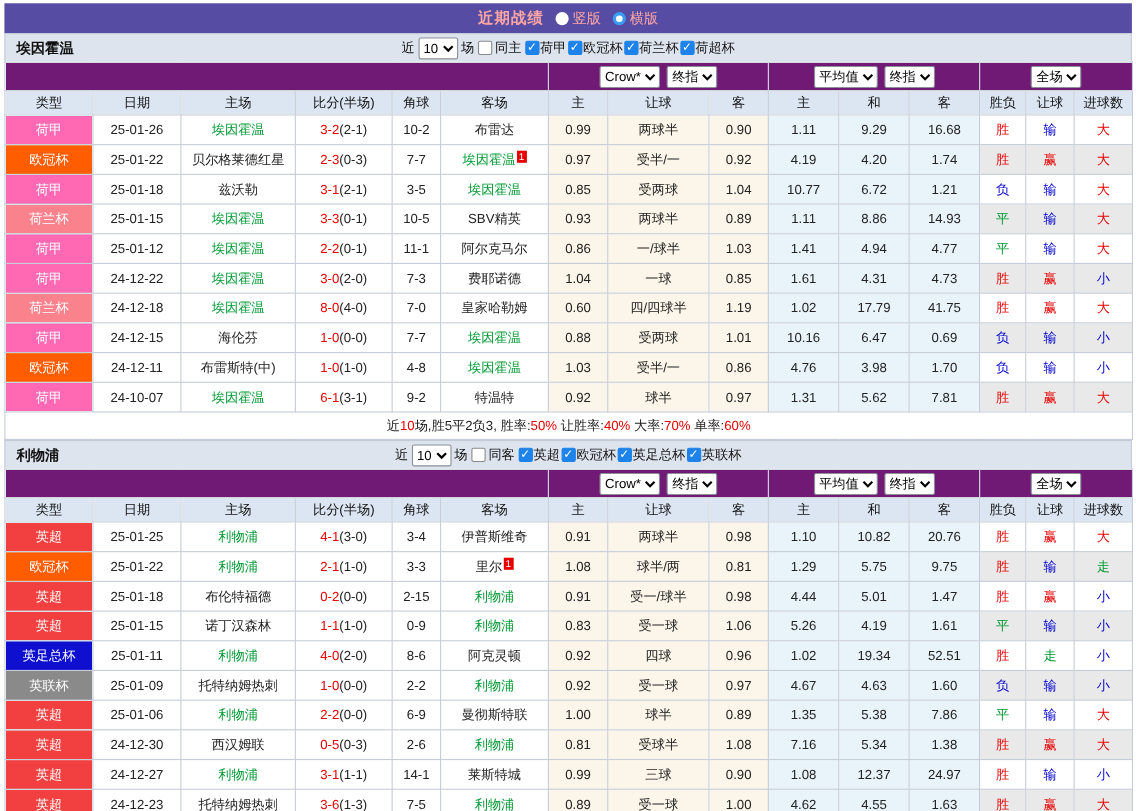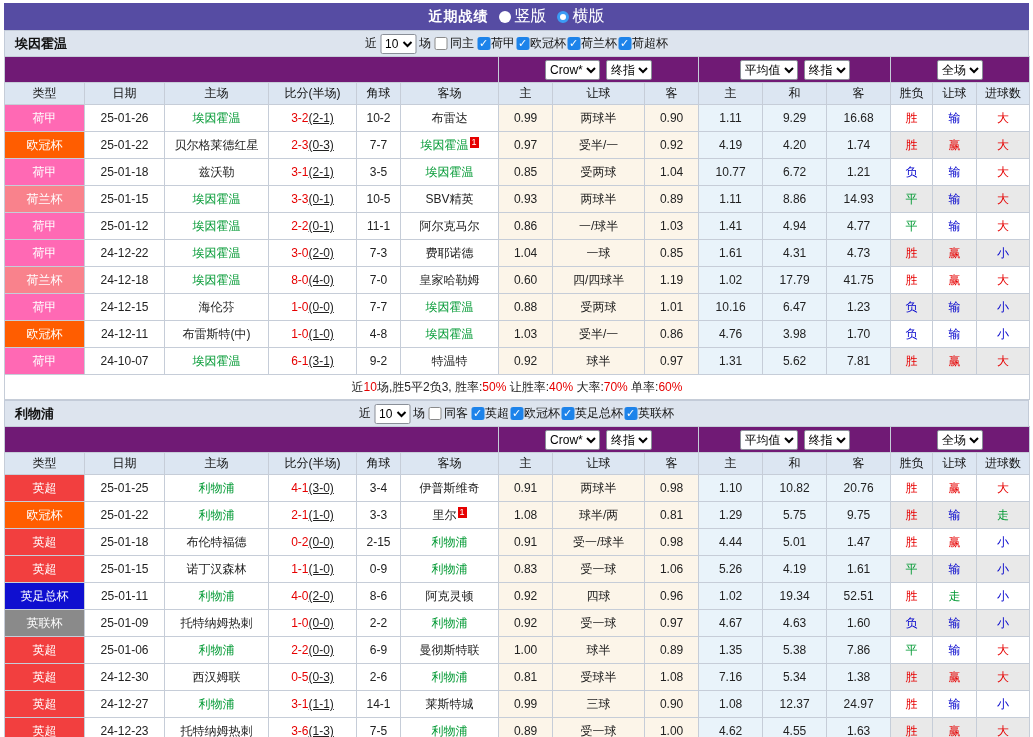--- a/index.html
+++ b/index.html
@@ -1,20 +1,20 @@
 <!DOCTYPE html>
 <html><head>
 <meta charset="utf-8">
 <style>
   html,body{margin:0;padding:0;background:#fff;font-family:"Liberation Sans","DejaVu Sans",sans-serif;}
   .page{width:1025px;margin:3px auto 0 auto;border-bottom:2px solid #9aa6bd;}
   
-  .titlebar{background:#564CA3;height:27px;display:flex;align-items:center;justify-content:center;gap:10px;color:#ffffff;}
+  .titlebar{background:#564CA3;height:27px;display:flex;align-items:center;justify-content:center;gap:10px;color:#fca5a5;}
   .titlebar .title{font-weight:bold;font-size:14px;letter-spacing:1px;}
-  .radio-label{display:inline-flex;align-items:center;gap:4px;font-size:16px;cursor:default;}
+  .radio-label{display:inline-flex;align-items:center;gap:4px;font-size:13px;cursor:default;}
   .radio{width:12px;height:12px;border-radius:50%;background:#fff;display:inline-block;box-sizing:border-box;}
   .radio.unchecked{border:3px solid #3b9cf5;}
   
   .section-head{position:relative;background:#dde4ee;height:26px;border:1px solid #c3cbd8;border-bottom:none;display:flex;align-items:center;box-sizing:border-box;}
   .team-name{font-weight:bold;font-size:13px;margin-left:10px;color:#111;}
   .filters{position:absolute;left:50%;transform:translateX(-50%);display:flex;align-items:center;gap:3px;font-size:12px;white-space:nowrap;color:#111;}
   select{font-size:12px;height:20px;border:1px solid #8a8f98;background:#fff;border-radius:2px;}
   
   .cb{width:13px;height:13px;display:inline-block;border:1px solid #8a8a8a;background:#fff;box-sizing:border-box;position:relative;vertical-align:-2px;border-radius:2px;}
   .cb.checked{background:#1d83ea;border-color:#1d83ea;}
@@ -25,21 +25,21 @@
   .dd-row th{height:25px;background:#701a75;font-weight:normal;}
   .dd-row select{margin:0 3px;}
   .col-row th{background:#dce6f2;height:21px;font-weight:normal;color:#111;}
   tbody td{height:26px;background:#fff;}
   td.league{color:#fff;}
   td.odds-cell{background:#fcf5e9;}
   td.avg-cell{background:#e9f3fa;}
   tr.even td.res-cell{background:#e9e9e9;}
   .team-green{color:#009933;}
   .ft{color:#e60000;}
-  .ht{color:#222;text-decoration:underline;}
+  .ht{color:#222;}
   .card{display:inline-block;background:#e60000;color:#fff;font-size:9px;line-height:11px;min-width:9px;text-align:center;vertical-align:top;margin-left:1px;}
   tfoot td.summary{height:24px;background:#fff;font-size:12px;color:#222;}
   .summary .red{color:#e60000;}
 </style>
 </head>
 <body>
 
 <div class="page">
   <div class="titlebar">
     <span class="title">近期战绩</span>
@@ -255,21 +255,21 @@
     <td>24-12-15</td>
     <td><span>海伦芬</span></td>
     <td><span class="ft">1-0</span><span class="ht">(0-0)</span></td>
     <td>7-7</td>
     <td><span class="team-green">埃因霍温</span></td>
     <td class="odds-cell">0.88</td>
     <td class="odds-cell">受两球</td>
     <td class="odds-cell">1.01</td>
     <td class="avg-cell">10.16</td>
     <td class="avg-cell">6.47</td>
-    <td class="avg-cell">1.23</td>
+    <td class="avg-cell">0.69</td>
     <td class="res-cell" style="color: rgb(0, 0, 204);">负</td>
     <td class="res-cell" style="color: rgb(0, 0, 204);">输</td>
     <td class="res-cell" style="color: rgb(0, 0, 204);">小</td>
   </tr>
 
   <tr>
     <td class="league" style="background: rgb(255, 93, 0);">欧冠杯</td>
     <td>24-12-11</td>
     <td><span>布雷斯特(中)</span></td>
     <td><span class="ft">1-0</span><span class="ht">(1-0)</span></td>

